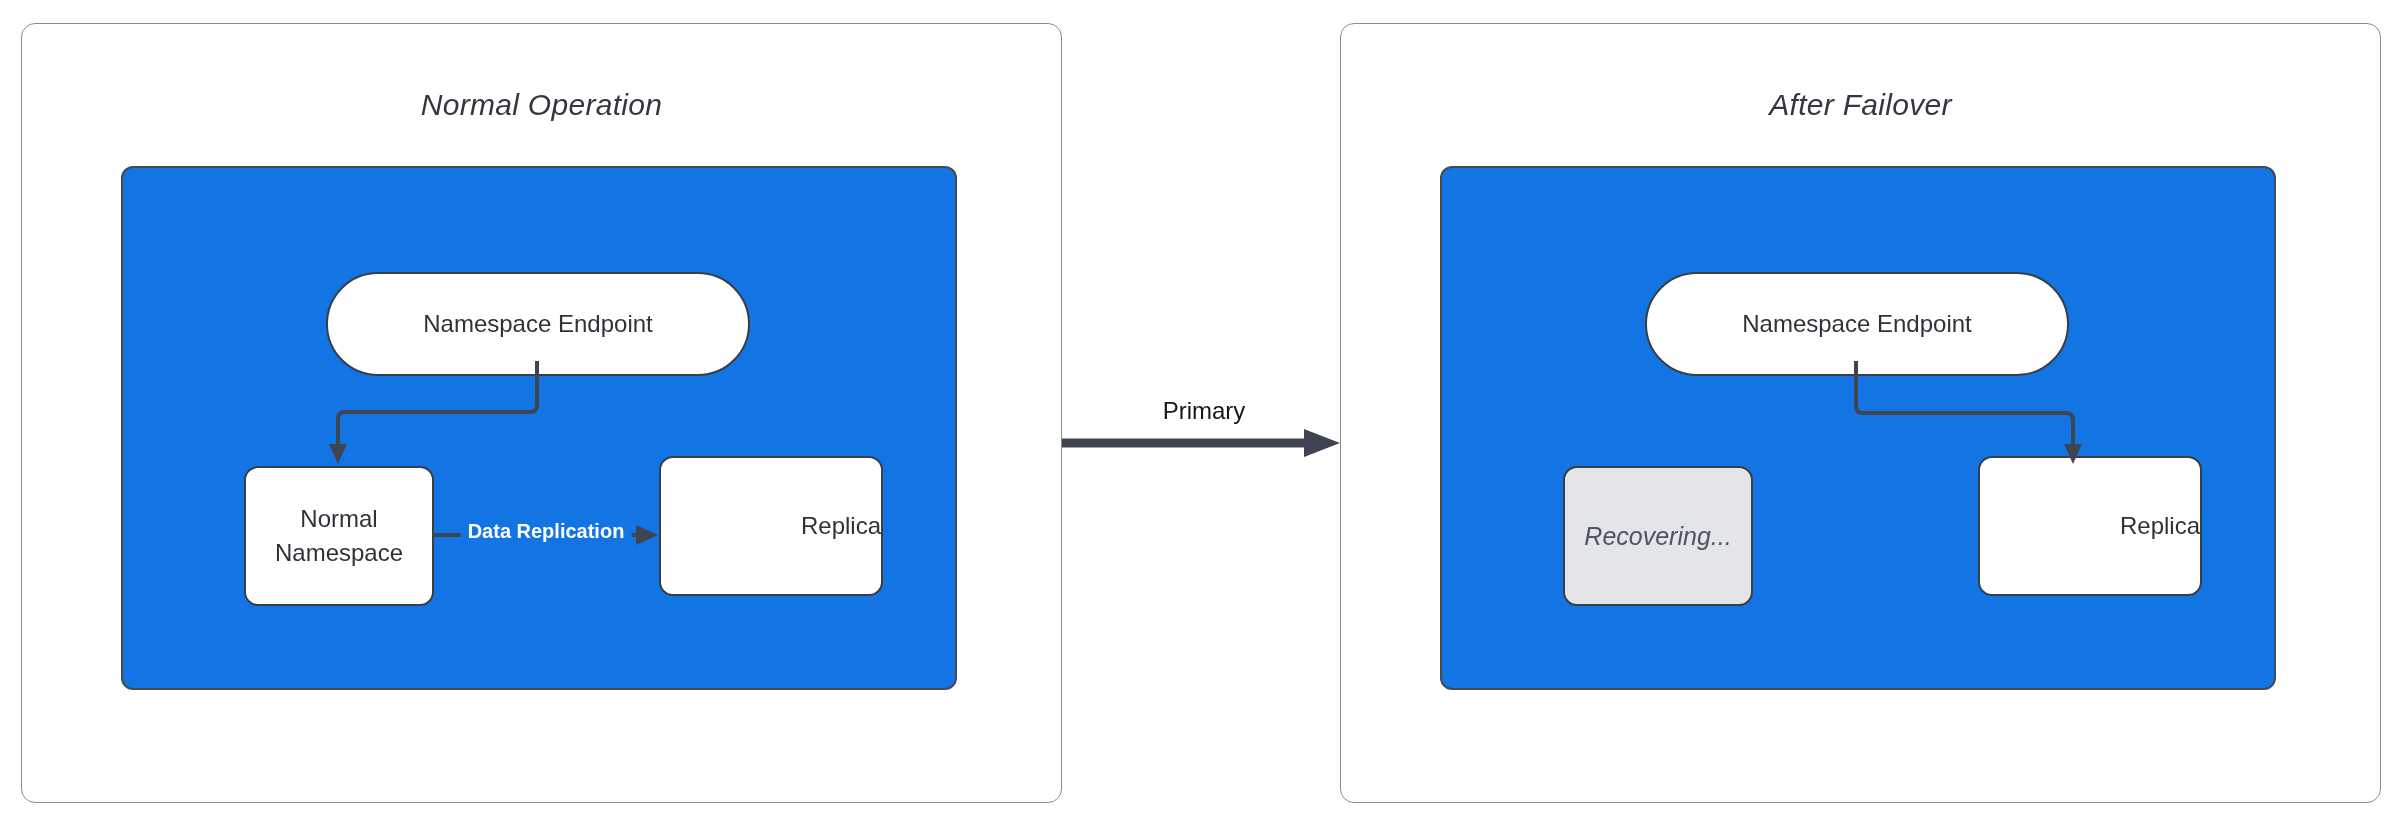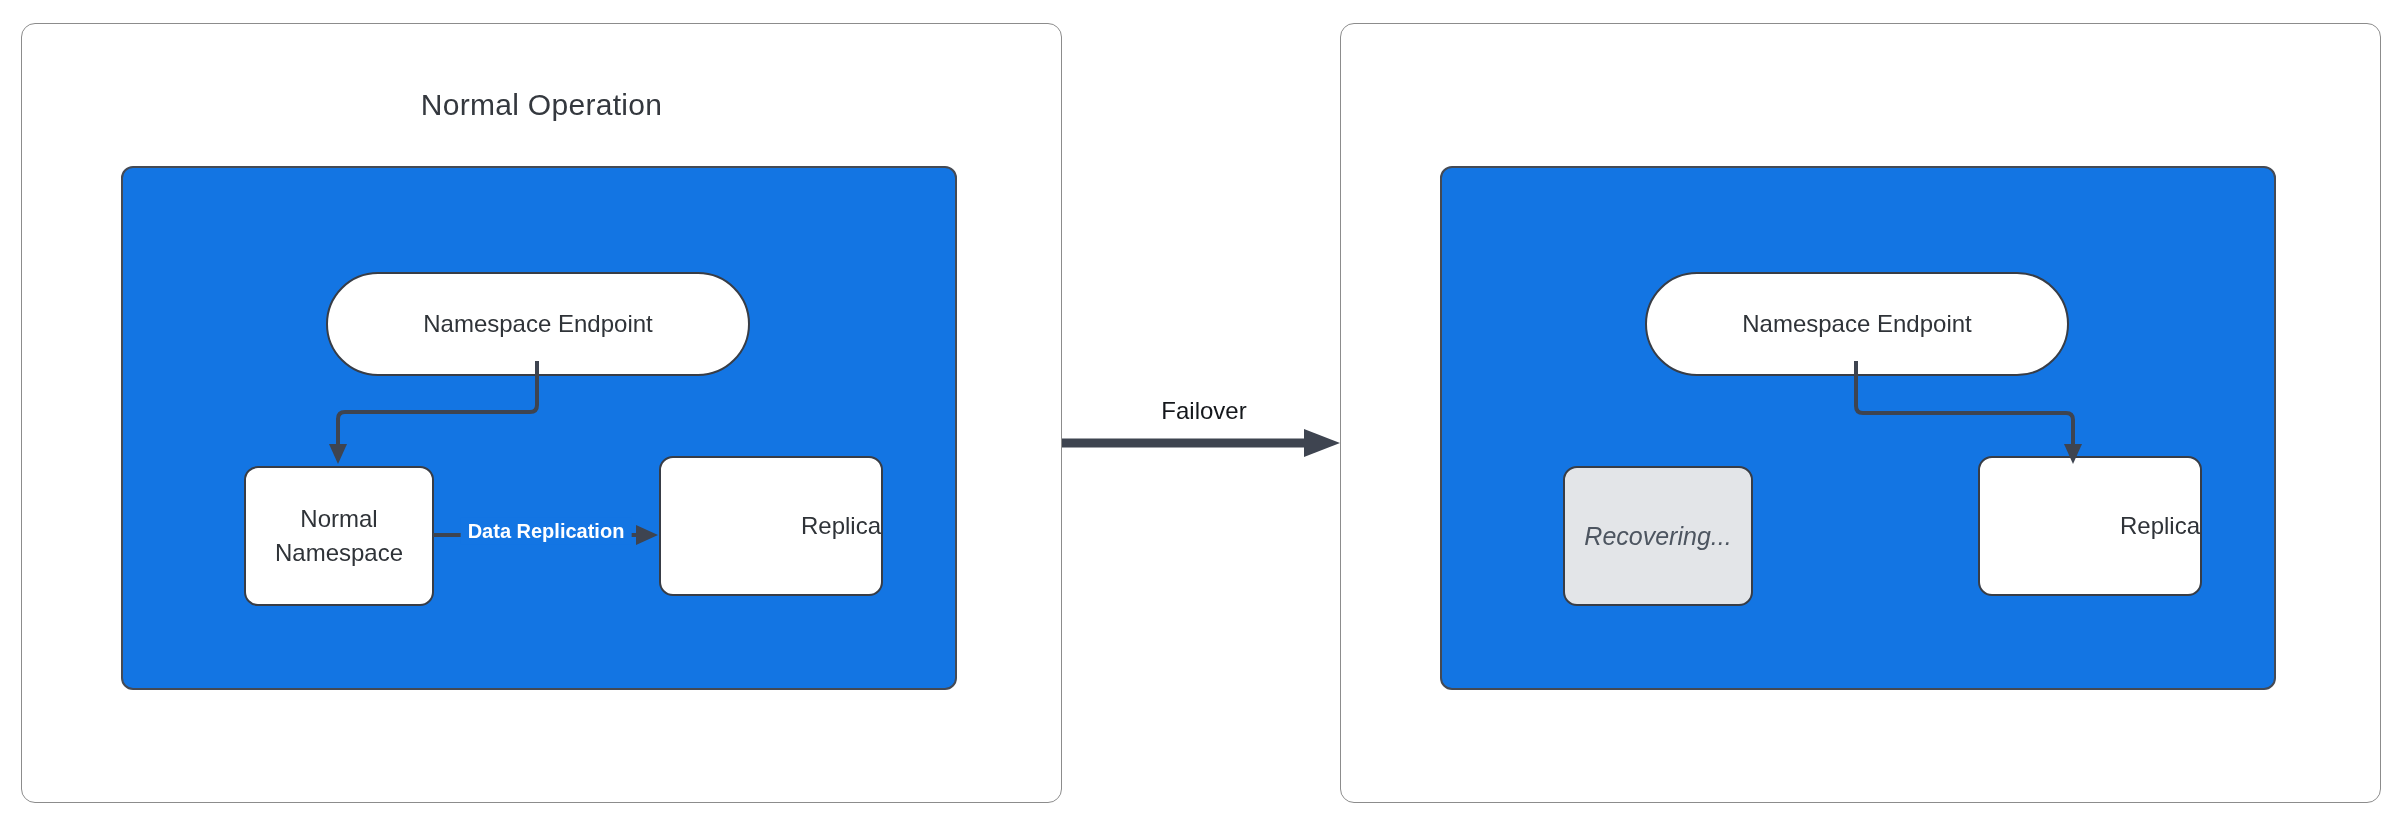--- a/index.html
+++ b/index.html
@@ -10,21 +10,21 @@
   .canvas{
     position:relative;width:2407px;height:828px;background:#fff;overflow:hidden;
     font-family:"Liberation Sans","DejaVu Sans",sans-serif;color:var(--ink);
   }
   .panel{
     position:absolute;top:23px;width:1041px;height:780px;background:var(--white);
     border:1.5px solid var(--panel_border);border-radius:14px;box-sizing:border-box;
   }
   .panel-title{
     position:absolute;top:64px;left:0;width:100%;text-align:center;
-    font-size:30px;color:var(--title_ink);letter-spacing:.3px;
+    font-size:30px;font-style:italic;color:var(--title_ink);letter-spacing:.3px;
   }
   .cluster{
     position:absolute;left:99px;top:142px;width:836px;height:524px;
     background:var(--blue);border:2px solid #454A54;border-radius:12px;box-sizing:border-box;
   }
   .node{
     position:absolute;display:flex;align-items:center;justify-content:center;text-align:center;
     background:var(--white);border:2px solid var(--node_border);box-sizing:border-box;
     font-size:24px;line-height:34px;color:var(--ink);z-index:4;
   }
@@ -61,20 +61,21 @@
     <div class="node box-left">
       <span>Normal Namespace</span>
     </div>
     <div class="node box-right">
       <span>Replica</span>
     </div>
     <div class="edge-label replication-label">Data Replication</div>
   </section>
 
   <section class="panel" style="left:1340px">
+    <div class="panel-title">After Failover</div>
     <div class="cluster"></div>
     <div class="node pill">
       <span>Namespace Endpoint</span>
     </div>
     <div class="node box-left gray">
       <span>Recovering...</span>
     </div>
     <div class="node box-right">
       <span>Replica</span>
     </div>
@@ -88,15 +89,15 @@
     <path d="M 433 535 H 637"></path>
     <polygon points="658,535 636,525 636,545"></polygon>
 
     <path class="thick" d="M 1062 443 H 1306"></path>
     <polygon points="1340,443 1304,429 1304,457"></polygon>
 
     <path d="M 1856 361 V 406 Q 1856 413 1863 413 H 2066 Q 2073 413 2073 420 V 447"></path>
     <polygon points="2073,464 2064,444 2082,444"></polygon>
   </svg>
 
-  <div class="edge-label failover-label">Failover</div>
+  <div class="edge-label failover-label">Primary</div>
 
 </div>
 
 </body></html>

